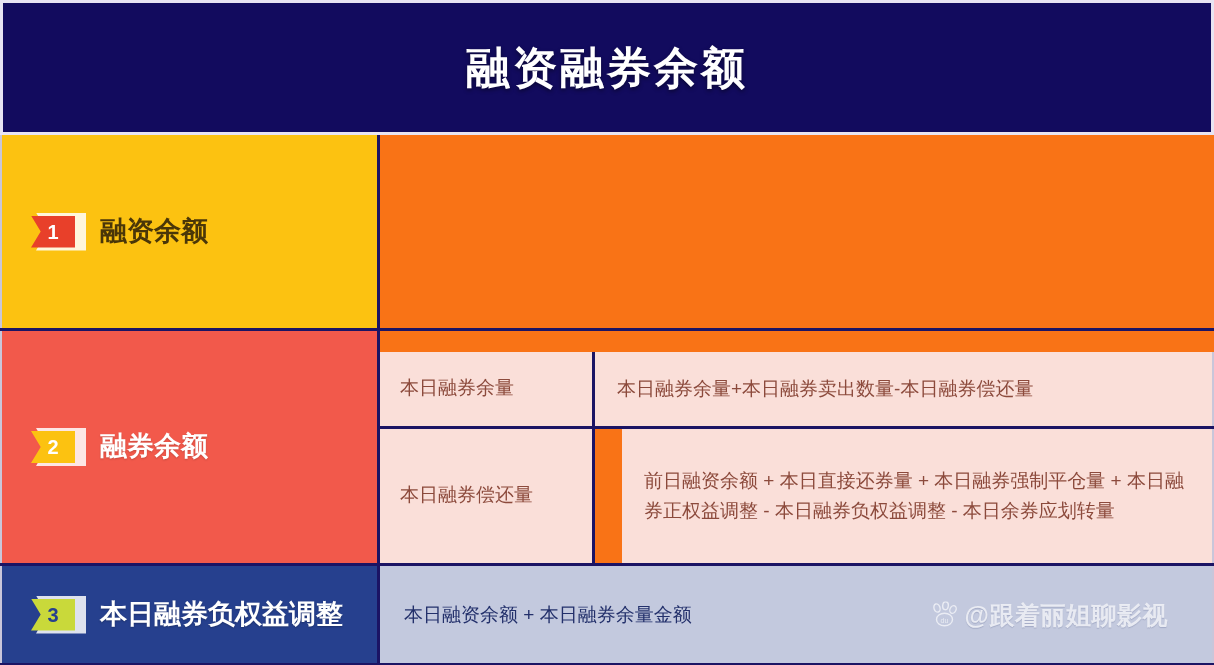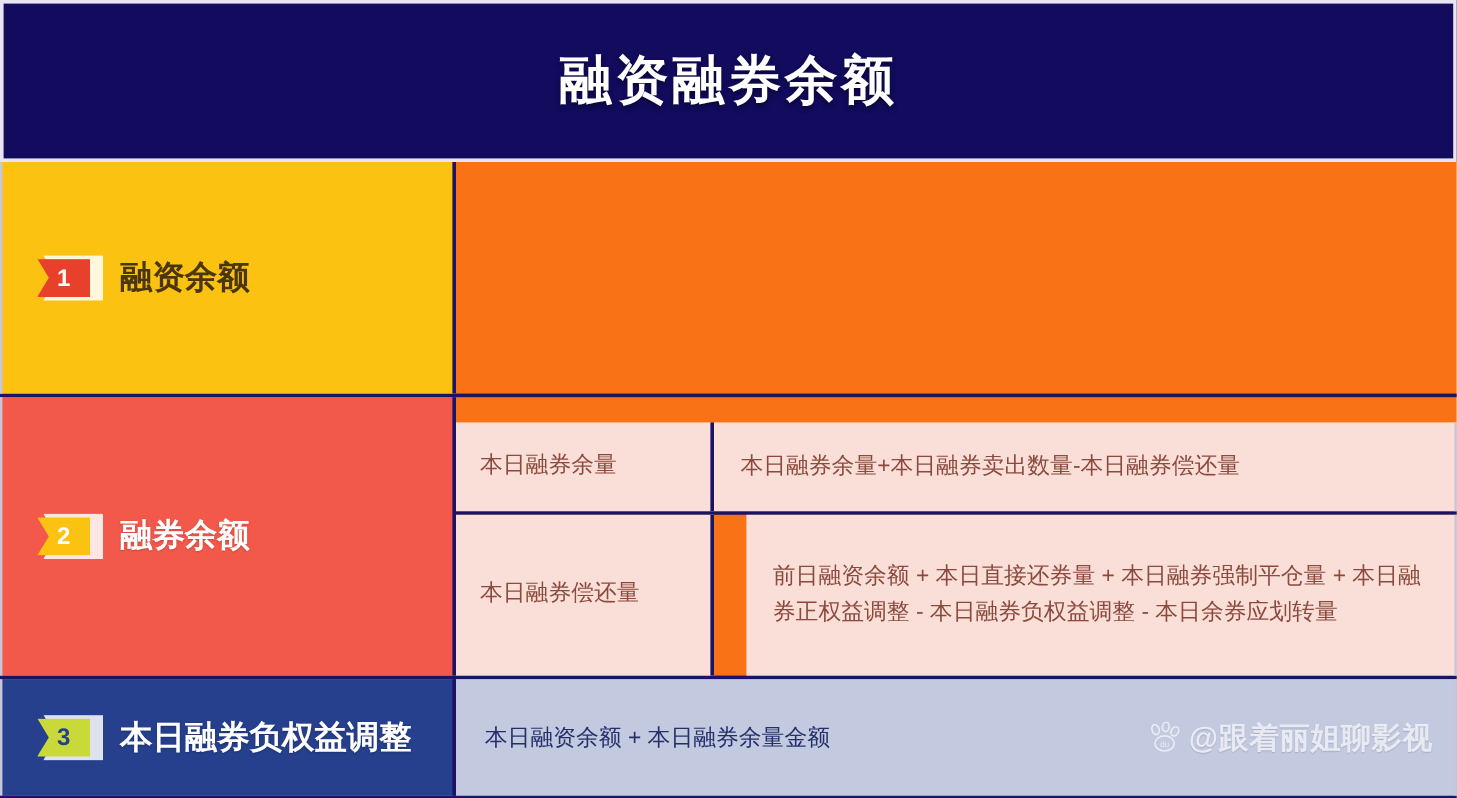--- a/index.html
+++ b/index.html
@@ -192,21 +192,21 @@
     align-items: center;
     padding: 13px 24px;
     font-size: 19px;
     border-right: 2px solid #c9c6da;
     position: relative;
   }
 
   
   .watermark {
     position: absolute;
-    right: 18px;
+    right: 44px;
     top: 50%;
     transform: translateY(-50%);
     display: flex;
     align-items: center;
     gap: 6px;
     opacity: 0.72;
     pointer-events: none;
   }
   .wm-text {
     font-size: 25px;

